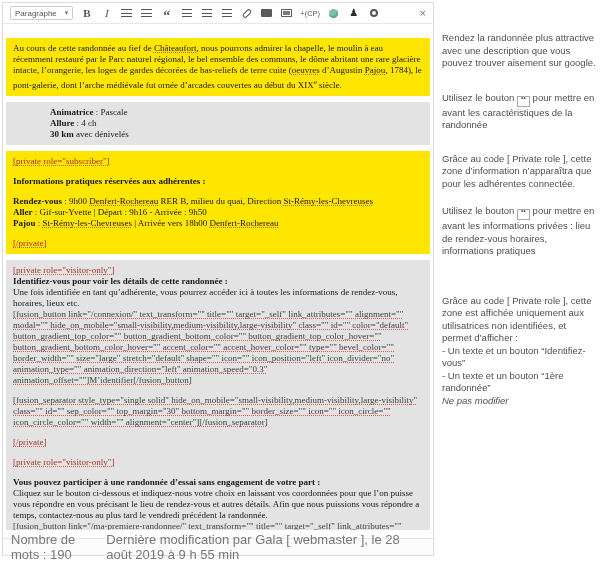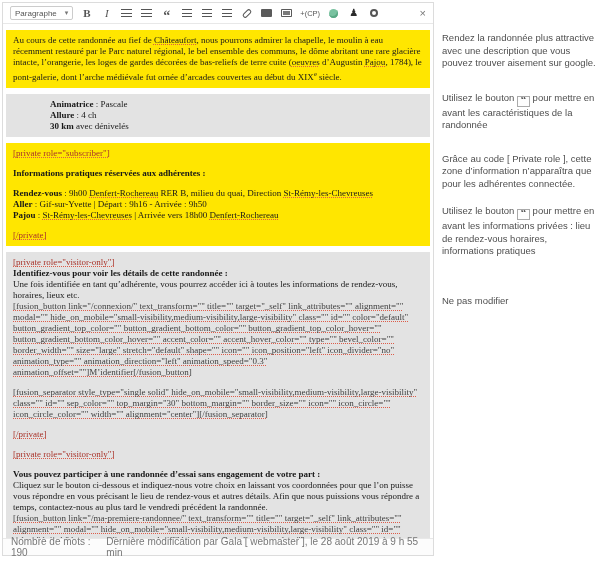--- a/index.html
+++ b/index.html
@@ -2,21 +2,21 @@
 <html lang="fr"><head>
 <meta charset="utf-8">
 <title>Editeur</title>
 <style>
   * { margin:0; padding:0; box-sizing:border-box; }
   html,body { width:600px; height:575px; background:#fff; font-family:"Liberation Sans", sans-serif; overflow:hidden; }
   .stage { position:relative; width:600px; height:575px; background:#fff; }
 
   
   .editor { position:absolute; left:2px; top:2px; width:432px; height:554px;
-            border:1px solid #dcdcdc; background:#fff; display:flex; flex-direction:column; }
+            border:1px solid #dcdcdc; background:#fff; display:flex; flex-direction:column;gap:8px; }
 
   .toolbar { height:21px; flex:0 0 21px; border-bottom:1px solid #e8e8e8; background:#fff;
              display:flex; align-items:center; gap:7px; padding:0 7px; }
   .fmt-select { display:inline-flex; align-items:center; gap:8px; border:1px solid #ccc; border-radius:2px;
                 background:#fff; font-size:8px; color:#555; padding:1px 4px; height:14px; cursor:pointer; }
   .fmt-caret { font-size:7px; color:#777; }
   .tb-btn { display:inline-flex; align-items:center; justify-content:center; height:16px; min-width:13px; cursor:pointer; }
   .g-bold   { font-family:"Liberation Serif", serif; font-weight:bold; font-size:11px; color:#555; }
   .g-italic { font-family:"Liberation Serif", serif; font-style:italic; font-size:11px; color:#555; }
   .g-quote  { font-family:"Liberation Serif", serif; font-weight:bold; font-size:14px; color:#555; line-height:4px; padding-top:6px; }
@@ -43,31 +43,31 @@
   .para.ind { }
   .para.sc { color:#3f3f3f; text-decoration:underline dotted #dd5c49 1px; text-decoration-skip-ink:none; }
   .b { font-weight:bold; }
   .sp { text-decoration:underline dotted #dd5c49 1px; text-decoration-skip-ink:none; }
   .tag { color:#a8332a; }
   .sup { vertical-align:super; font-size:6.5px; }
 
   
   .statusbar { flex:0 0 17px; height:17px; border-top:1px solid #e8e8e8; background:#fcfcfc;
                display:flex; align-items:center; justify-content:center; padding:0 8px;
-               font-size:10px; color:#777; }
+               font-size:13px; color:#777; }
 
   
   .notes { position:absolute; left:442px; top:32px; width:156px;
            font-size:9.5px; line-height:12.5px; color:#4f4f4f; }
   .note { margin:0; }
   .note:nth-child(2) { margin-top:22px; }
   .note:nth-child(3) { margin-top:21px; }
   .note:nth-child(4) { margin-top:15px; }
   .note:nth-child(5) { margin-top:37px; }
-  .note:nth-child(6) { margin-top:15px; }
+  .note:nth-child(6) { font-style:italic; }
   .q-btn { display:inline-flex; align-items:flex-end; justify-content:center; width:13px; height:11px;
            border:1px solid #aaa; background:#fdfdfd; font-family:"Liberation Serif", serif; font-weight:bold;
            font-size:11px; line-height:13px; color:#555; vertical-align:-2px; overflow:hidden; }
 </style>
 </head>
 <body>
 
 <div class="stage">
 
   <div class="editor">
@@ -165,16 +165,17 @@
       <span>Dernière modification par Gala [ webmaster ], le 28 août 2019 à 9 h 55 min</span>
     </div>
 
   </div>
 
   <div class="notes" id="notes">
       <p class="note"><span>Rendez la randonnée plus attractive avec une description que vous pouvez trouver aisement sur google.</span></p>
       <p class="note"><span>Utilisez le bouton </span><span class="q-btn">“</span><span> pour mettre en avant les caractéristiques de la randonnée</span></p>
       <p class="note"><span>Grâce au code [ Private role ], cette zone d’information n’apparaîtra que pour les adhérentes connectée.</span></p>
       <p class="note"><span>Utilisez le bouton </span><span class="q-btn">“</span><span> pour mettre en avant les informations privées : lieu de rendez-vous horaires, informations pratiques</span></p>
+      <p class="note"><span>Grâce au code [ Private role ], cette zone est affichée uniquement aux utilisatrices non identifiées, et permet d’afficher :</span><br><span>- Un texte et un bouton “Identifiez-vous”</span><br><span>- Un texte et un bouton “1ère randonnée”</span></p>
       <p class="note"><span>Ne pas modifier</span></p>
     </div>
 
 </div>
 
 </body></html>

